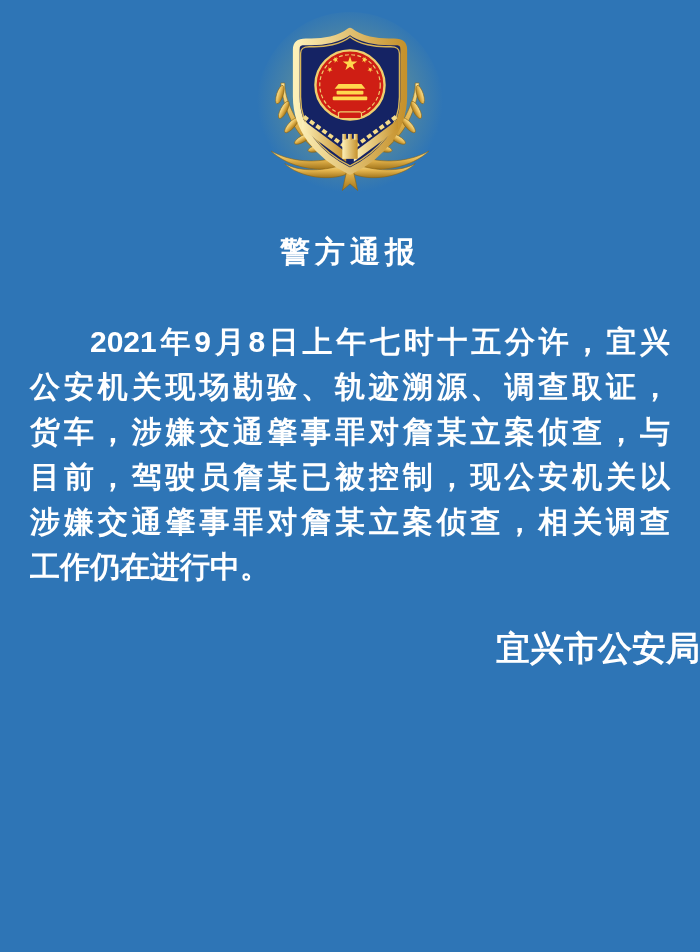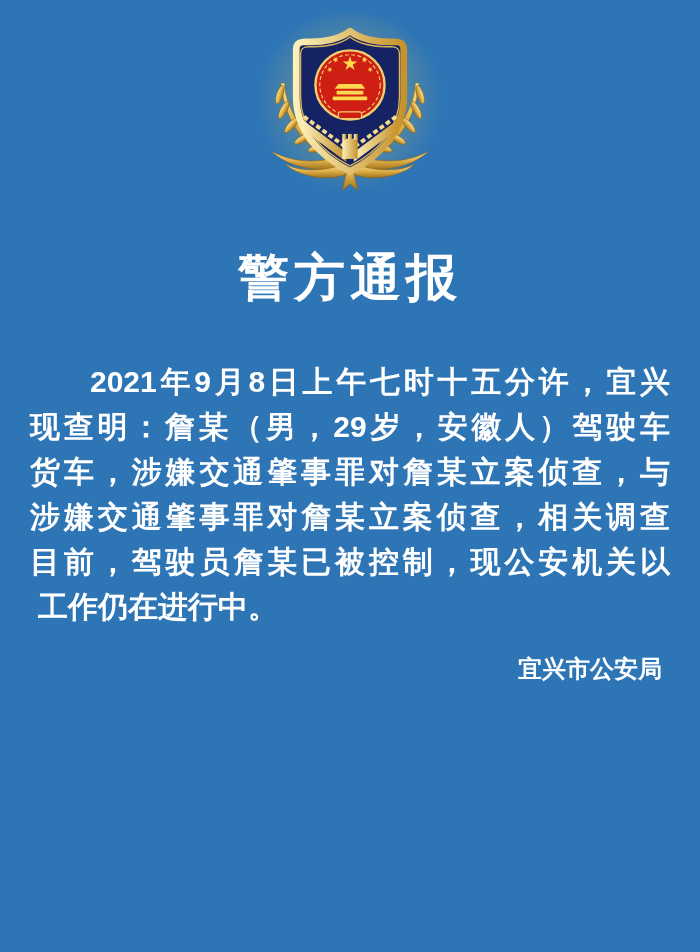--- a/index.html
+++ b/index.html
@@ -6,44 +6,43 @@
   .page{
     position:relative;
     width:700px;height:952px;
     background:#2E75B6;
     color:#ffffff;
     font-family:"Liberation Sans","DejaVu Sans",sans-serif;
     overflow:hidden;
   }
   .emblem-row{display:flex;justify-content:center;padding-top:12px;}
   .title{
-    margin-top:40px;
+    margin-top:28px;
     text-align:center;
-    font-size:51px;
+    font-size:30px;
     font-weight:bold;
     letter-spacing:5px;
   }
   .body-text{
     margin:46px 30px 0 30px;
     font-size:30px;
     line-height:45px;
     font-weight:bold;
   }
   .body-line{
     text-align:justify;
     text-align-last:justify;
     white-space:nowrap;
   }
   .body-line:first-child{text-indent:2em;}
-  .body-line:last-child{text-align-last:left;margin-left:8px;}
+  .body-line:last-child{text-align-last:left;}
   .signature{
-    margin-top:16px;
-    padding-right:38px;
+    margin-top:36px;
     text-align:right;
-    font-size:24px;
+    font-size:34px;
     line-height:47px;
     font-weight:bold;
   }
 </style>
 </head>
 <body>
 
 <div class="page">
 
   <div class="emblem-row">
@@ -120,24 +119,24 @@
         <rect x="82" y="88" width="36" height="4" rx="1"></rect>
       </g>
       <rect x="88" y="104" width="24" height="7" rx="2" fill="#cf1e14" stroke="#efcf6e" stroke-width="1.2"></rect>
     </svg>
   </div>
 
   <div class="title">警方通报</div>
 
   <div class="body-text">
       <div class="body-line">2021年9月8日上午七时十五分许，宜兴</div>
-      <div class="body-line">现查明：詹某（男，29岁，安徽人）驾驶车</div>
+      <div class="body-line">公安机关现场勘验、轨迹溯源、调查取证，</div>
       <div class="body-line">货车，涉嫌交通肇事罪对詹某立案侦查，与</div>
+      <div class="body-line">目前，驾驶员詹某已被控制，现公安机关以</div>
       <div class="body-line">涉嫌交通肇事罪对詹某立案侦查，相关调查</div>
-      <div class="body-line">目前，驾驶员詹某已被控制，现公安机关以</div>
       <div class="body-line">工作仍在进行中。</div>
     </div>
 
   <div class="signature">
     <div>宜兴市公安局</div>
   </div>
 
 </div>
 
 </body></html>

